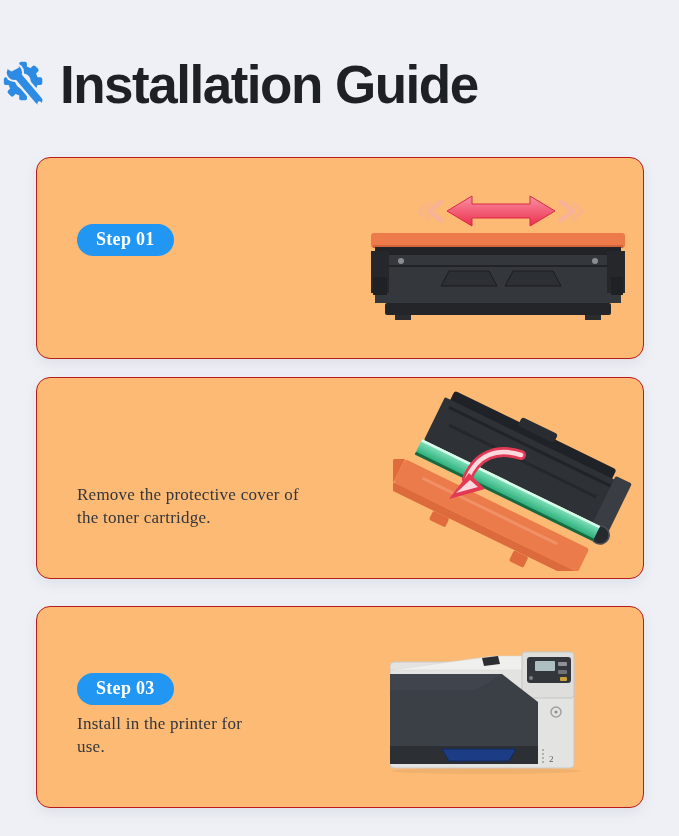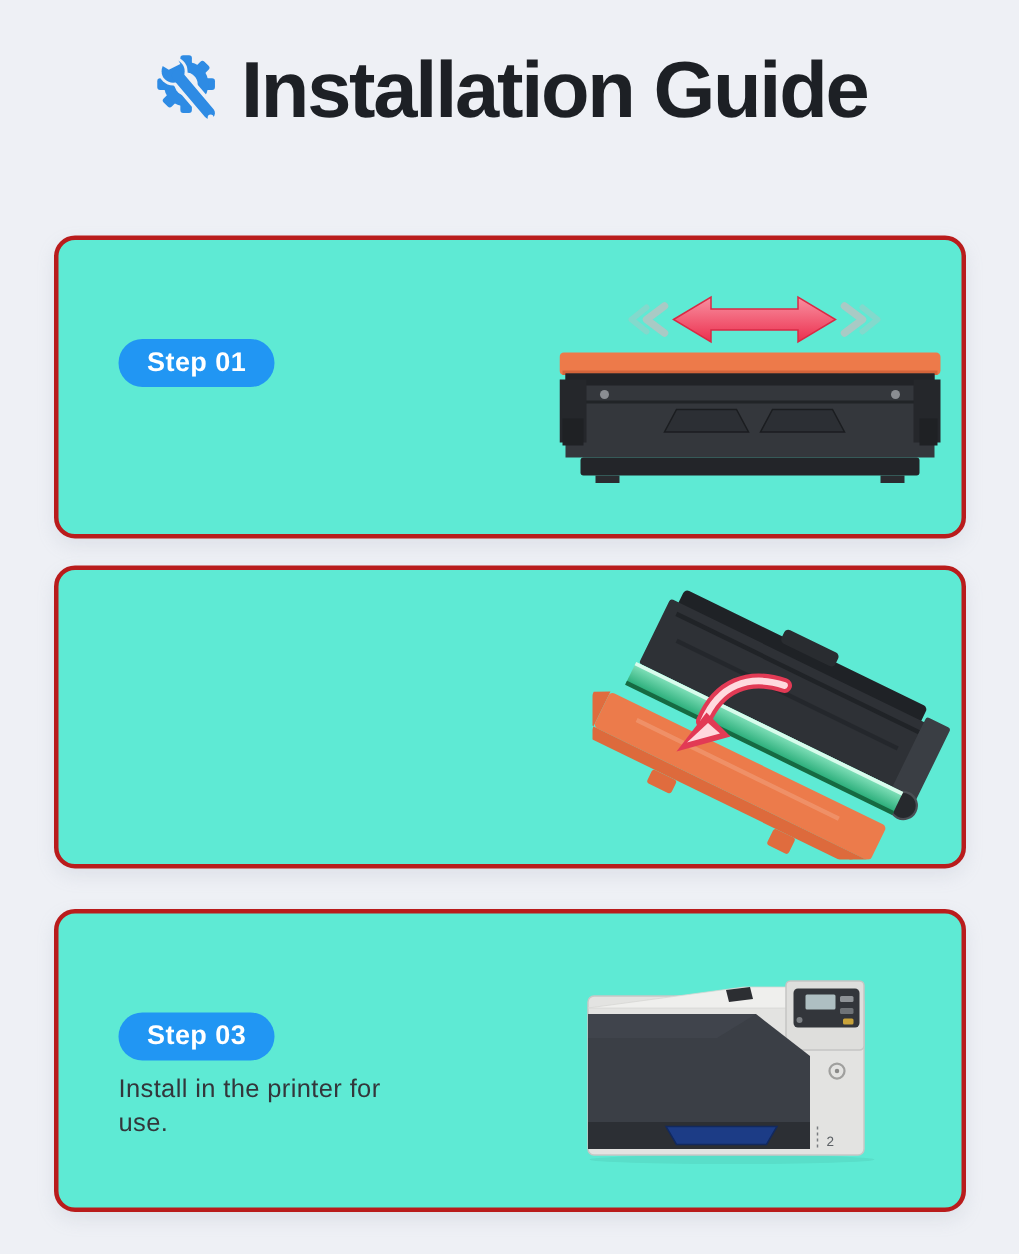--- a/index.html
+++ b/index.html
@@ -11,21 +11,21 @@
     background: #eef0f5;
     font-family: "Liberation Sans", sans-serif;
     overflow: hidden;
   }
   
   .header {
     position: absolute;
     top: 0; left: 0; right: 0;
     height: 140px;
     display: flex;
-    flex-direction: column;
+    flex-direction: row;
     align-items: center;
     justify-content: flex-start;
   }
   .title-row {
     margin-top: 30px;
     display: flex;
     align-items: center;
     gap: 10px;
   }
   .page-title {
@@ -40,24 +40,25 @@
     font-size: 18.5px;
     color: #17191c;
     letter-spacing: 0.2px;
   }
   
   .card {
     position: absolute;
     left: 36px;
     width: 608px;
     height: 202px;
-    background: #5eead4;
-    border: 3px solid #b91c1c;
+    background: #fdba74;
+    border: 1px solid #b91c1c;
     border-radius: 14px;
     box-shadow: 0 5px 12px rgba(150,158,178,0.18);
+    font-family: Liberation Serif, serif;
   }
   .card-1 { top: 157px; }
   .card-2 { top: 377px; }
   .card-3 { top: 606px; }
   .step-badge {
     position: absolute;
     left: 40px;
     top: 66px;
     display: inline-block;
     background: #2196f3;
@@ -155,20 +156,24 @@
         <circle cx="30" cy="72" r="3" fill="#8a8d92"></circle>
         <circle cx="224" cy="72" r="3" fill="#8a8d92"></circle>
         <rect x="14" y="114" width="226" height="12" rx="2" fill="#232529"></rect>
         <rect x="24" y="126" width="16" height="5" fill="#2a2c30"></rect>
         <rect x="214" y="126" width="16" height="5" fill="#2a2c30"></rect>
       </svg>
     </div>
   </div>
 
   <div class="card card-2">
+    <div class="step-text">
+      <div>Remove the protective cover of</div>
+      <div>the toner cartridge.</div>
+    </div>
     <div class="art art-2">
       <svg width="250" height="180" viewBox="0 0 250 180">
         <defs>
           <linearGradient id="g2" x1="0" y1="0" x2="0" y2="1">
             <stop offset="0" stop-color="#8ce7c2"></stop>
             <stop offset="1" stop-color="#21a873"></stop>
           </linearGradient>
         </defs>
 
         <g transform="translate(52,6) rotate(26)">

